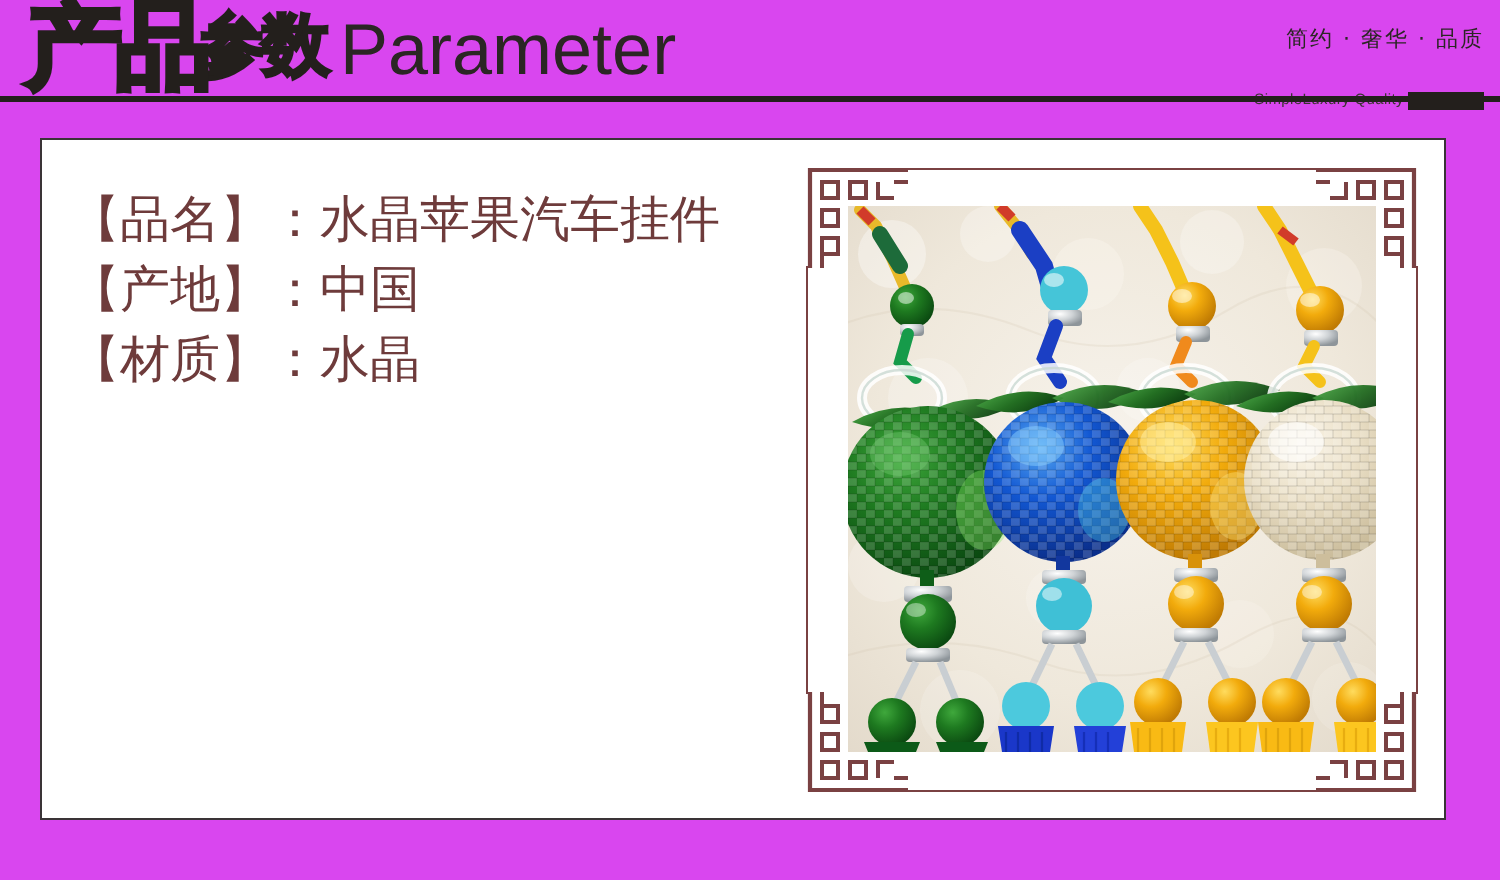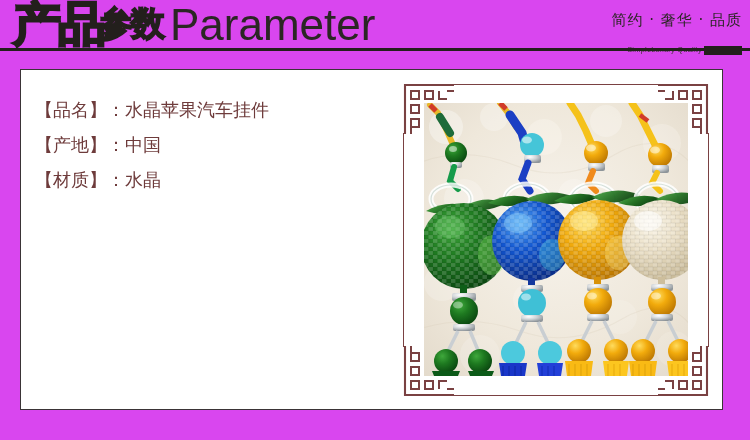--- a/index.html
+++ b/index.html
@@ -56,21 +56,21 @@
     line-height: 50px;
     font-weight: 700;
     color: #231f1c;
     letter-spacing: -2px;
     -webkit-text-stroke: 1.6px #231f1c;
     margin-left: -2px;
     margin-bottom: 1px;
   }
   .en-title {
     font-family: "Liberation Sans", "DejaVu Sans", sans-serif;
-    font-size: 44px;
+    font-size: 36px;
     line-height: 48px;
     font-weight: 400;
     color: #2b2624;
     margin-left: 7px;
     margin-bottom: 0px;
     letter-spacing: 0px;
   }
 
   .header-rule {
     position: absolute;
@@ -82,21 +82,21 @@
   }
 
   .header-right {
     position: absolute;
     right: 8px;
     top: 12px;
     text-align: right;
   }
   .slogan-cn {
     font-family: "DejaVu Sans", "Liberation Sans", sans-serif;
-    font-size: 15px;
+    font-size: 11px;
     line-height: 16px;
     color: #2b2624;
     letter-spacing: 1px;
     white-space: nowrap;
   }
   .slogan-en-row {
     display: flex;
     align-items: center;
     justify-content: flex-end;
     margin-top: 17px;
@@ -131,21 +131,21 @@
 
   
   .spec-list {
     position: absolute;
     left: 14px;
     top: 22px;
     width: 340px;
   }
   .spec-row {
     font-family: "DejaVu Sans", "Liberation Sans", sans-serif;
-    font-size: 18px;
+    font-size: 25px;
     line-height: 35px;
     color: #6e3b3b;
     white-space: nowrap;
     letter-spacing: 0px;
   }
   .spec-key { }
   .spec-sep { }
   .spec-val { }
 
   

